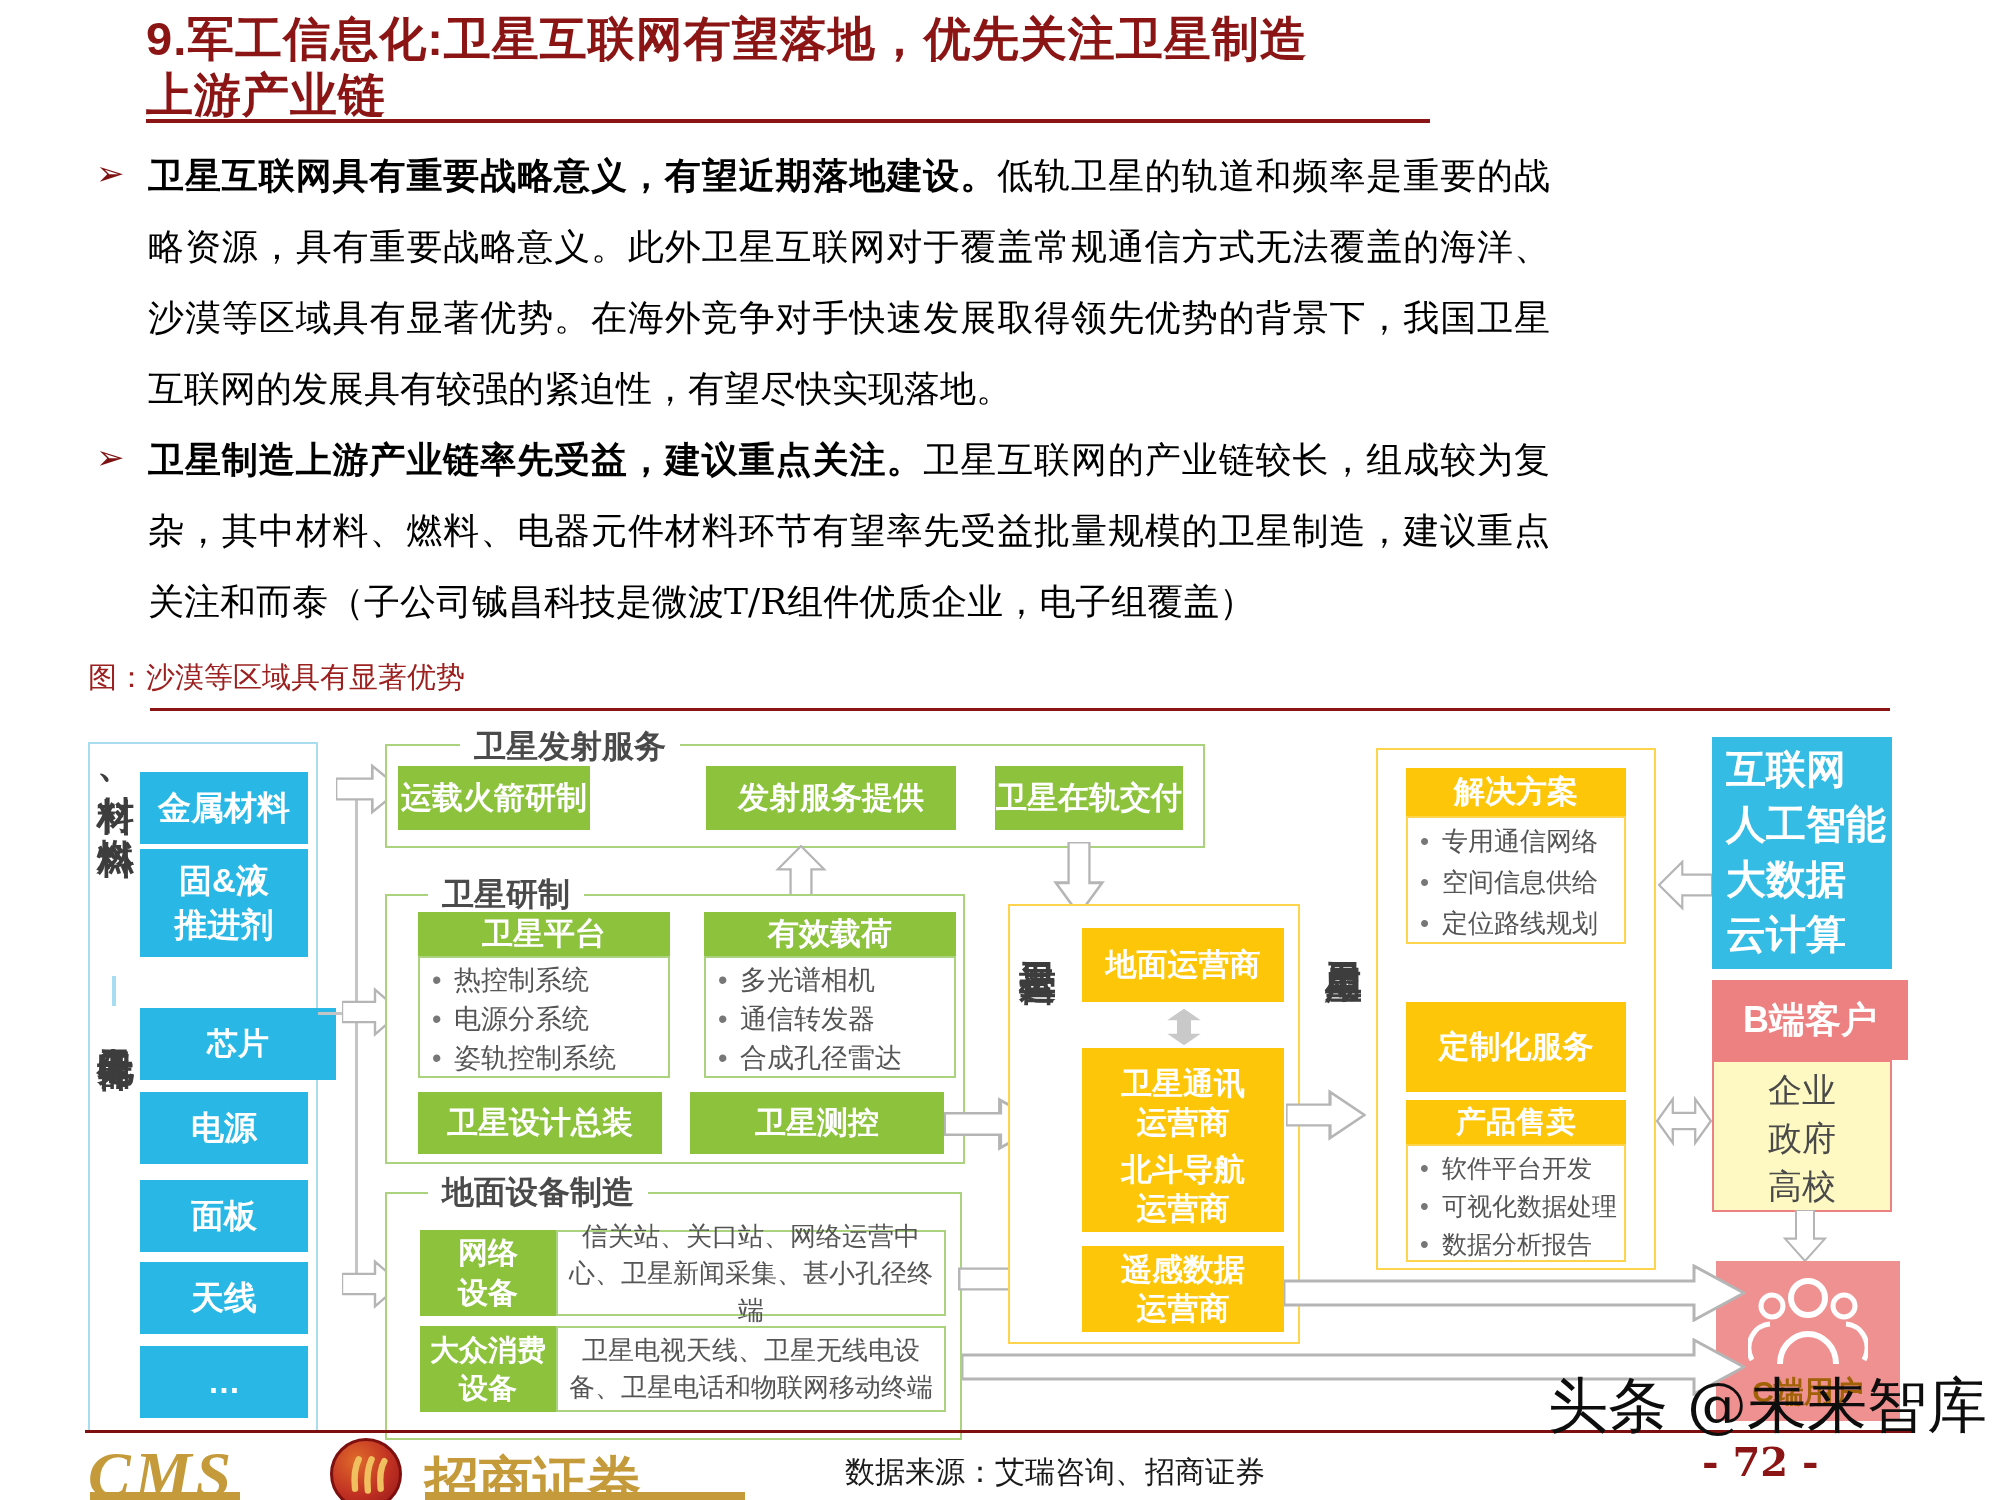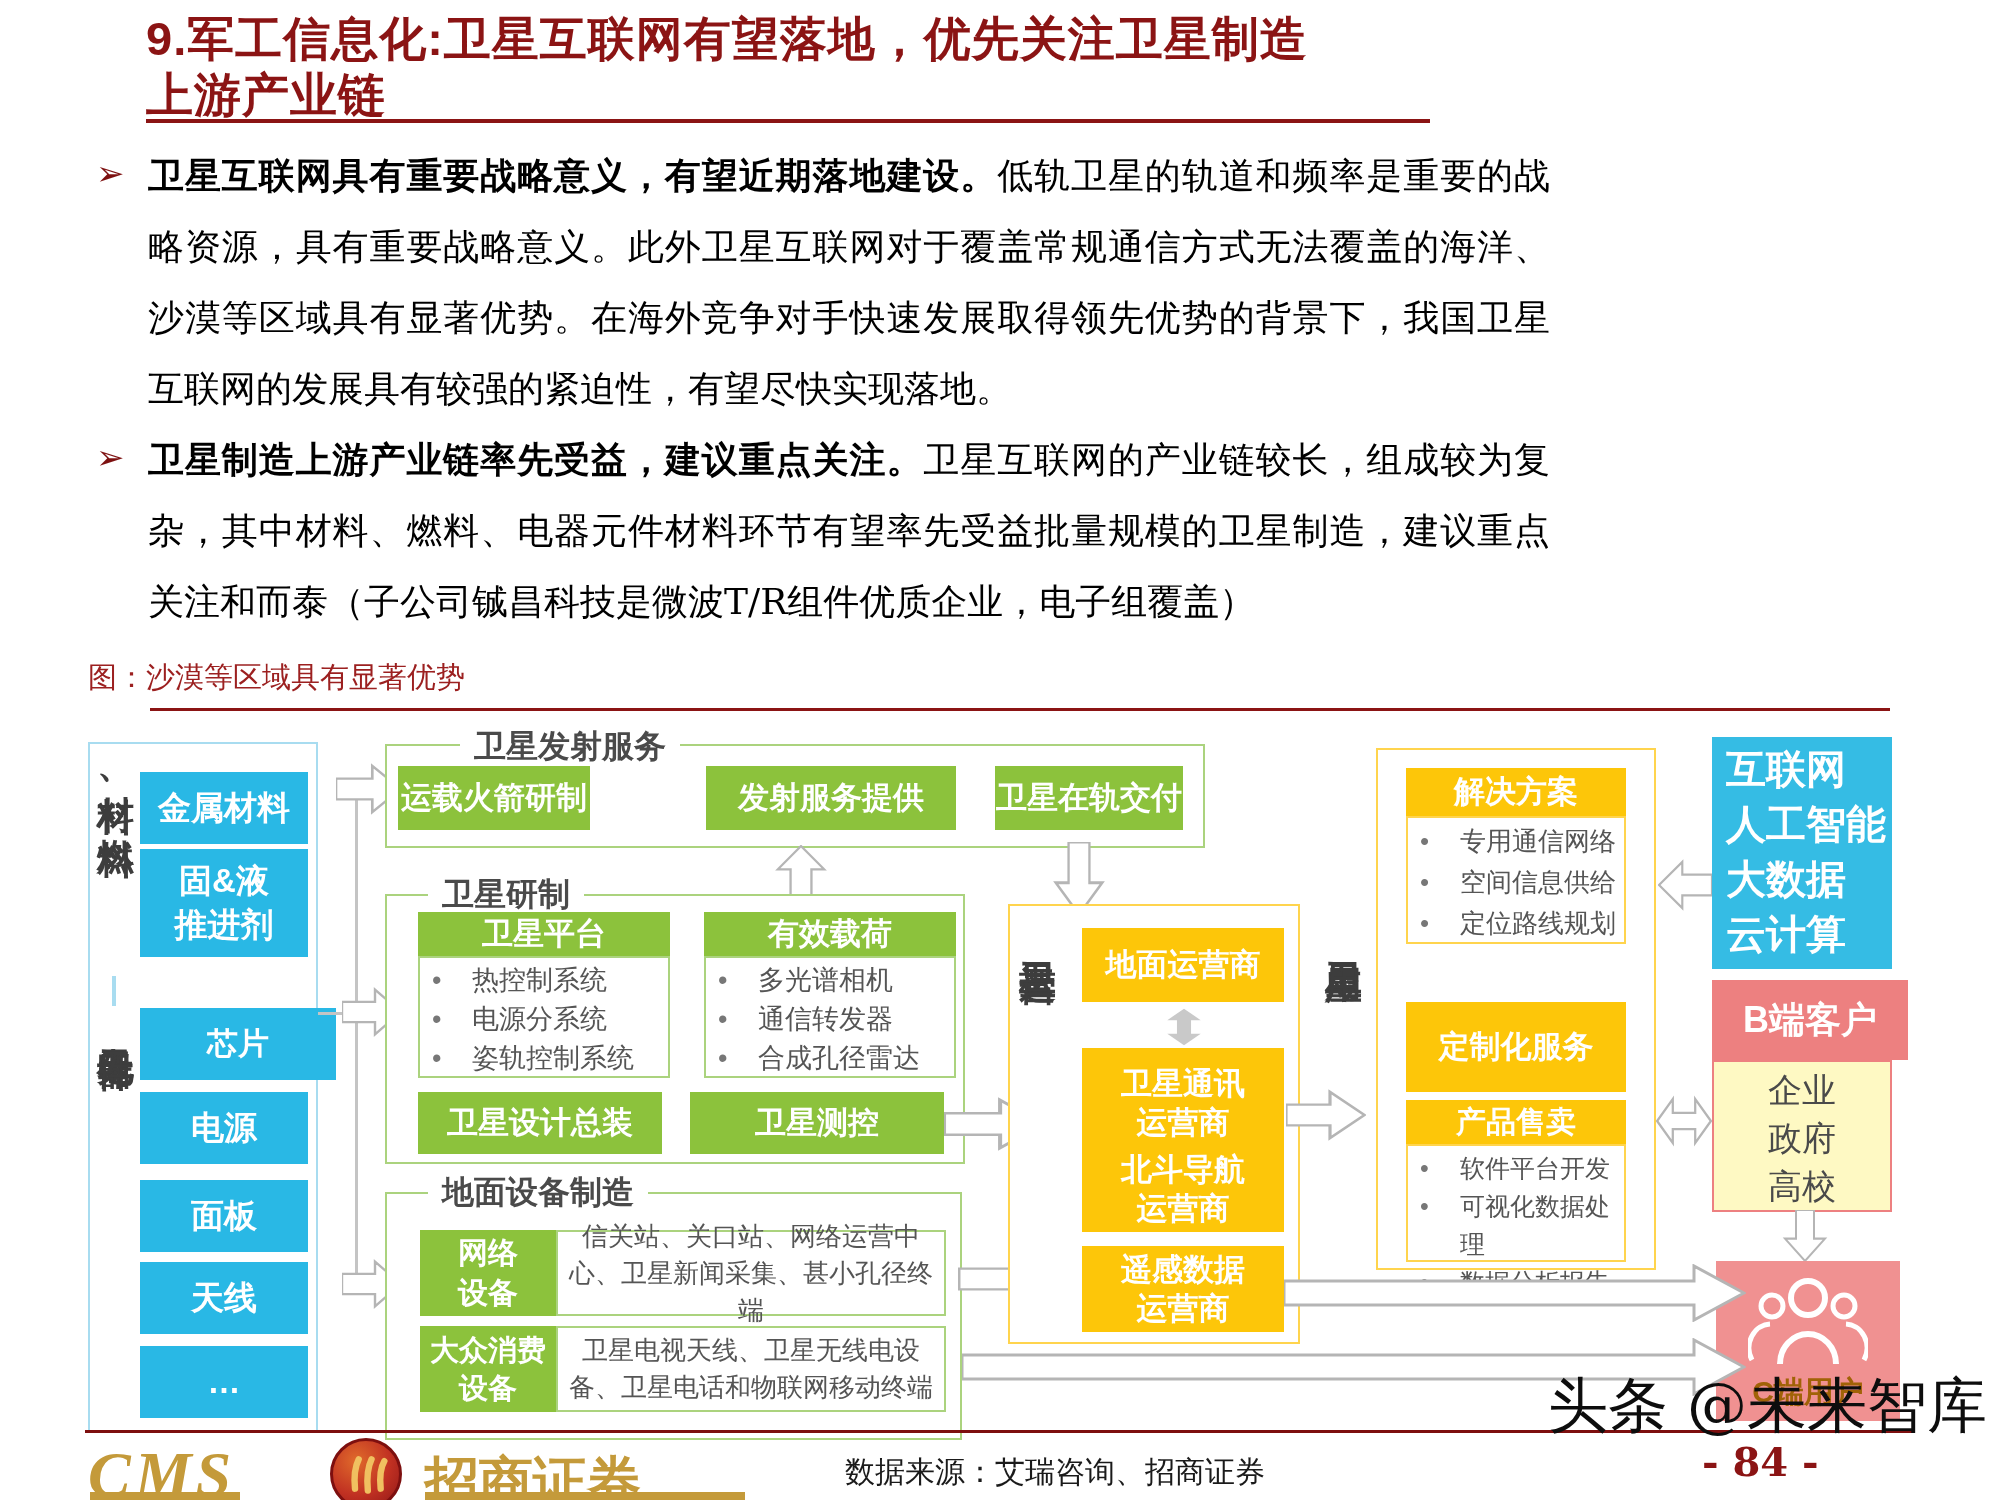--- a/index.html
+++ b/index.html
@@ -21,21 +21,21 @@
   .ybox{background:#fdc609;color:#fff;font-weight:bold;display:flex;align-items:center;justify-content:center;text-align:center;}
   .cbox{background:#29b8e5;color:#fff;font-weight:bold;display:flex;align-items:center;justify-content:center;text-align:center;}
   .pbox{background:#ed8080;color:#fff;font-weight:bold;display:flex;align-items:center;justify-content:center;text-align:center;}
   .outline-g{border:2px solid #abd37e;background:#fff;box-sizing:border-box;}
   .outline-y{border:2px solid #ffd44d;background:#fff;box-sizing:border-box;}
   .outline-c{border:2px solid #a8dcf0;background:#fff;box-sizing:border-box;}
   .outline-p{border:2px solid #ed8080;background:#fef9c3;box-sizing:border-box;}
   .sec-h{background:#fff;color:#4a4a4a;font-weight:bold;font-size:32px;line-height:40px;padding:0 14px;}
   .vlabel{writing-mode:vertical-lr;text-orientation:upright;font-weight:bold;color:#3d3d3d;letter-spacing:2px;}
   .blist{color:#555;}
-  .blist .li{position:relative;padding-left:52px;text-align:left;}
+  .blist .li{position:relative;padding-left:34px;text-align:left;}
   .blist .li::before{content:"•";position:absolute;left:12px;color:#777;}
   .rowtext{color:#555;display:flex;align-items:center;justify-content:center;text-align:center;}
   .line{background:#c4c4c4;}
   
   .gold{color:#c49a3a;}
   .goldbar{background:#c49a3a;height:8px;}
   .cms-emblem{border-radius:50%;background:radial-gradient(circle at 35% 30%, #e06a2b 0%, #c03022 55%, #8e1717 100%);border:3px solid #7d0f0f;box-sizing:border-box;}
   .watermark{font-family:"DejaVu Serif",serif;color:#0d0d0d;}
   .pagenum{font-family:"DejaVu Serif",serif;color:#8b1414;font-weight:bold;}
   .src{font-family:"DejaVu Serif",serif;color:#1a1a1a;}
@@ -219,15 +219,15 @@
       <path d="M24,52 q-2,-20 4,-32" fill="none" stroke="#f0c060" stroke-width="7" stroke-linecap="round"></path>
       <path d="M38,54 q-2,-22 4,-34" fill="none" stroke="#f0c060" stroke-width="7" stroke-linecap="round"></path>
       <path d="M52,52 q-2,-20 4,-30" fill="none" stroke="#f0c060" stroke-width="7" stroke-linecap="round"></path>
     </svg>
   </div>
   <div class="abs gold" style="left:425px;top:1446px;font-size:54px;font-weight:bold;">招商证券</div>
   <div class="abs goldbar" style="left:90px;top:1492px;width:150px;"></div>
   <div class="abs goldbar" style="left:425px;top:1492px;width:320px;"></div>
   <div class="abs src" style="left:845px;top:1452px;font-size:30px;">数据来源：艾瑞咨询、招商证券</div>
   <div class="abs watermark" style="left:1548px;top:1366px;font-size:60px;">头条 @未来智库</div>
-  <div class="abs pagenum" style="left:1702px;top:1438px;font-size:40px;">- 84 -</div>
+  <div class="abs pagenum" style="left:1702px;top:1438px;font-size:40px;">- 72 -</div>
 
 </div>
 
 </body></html>

